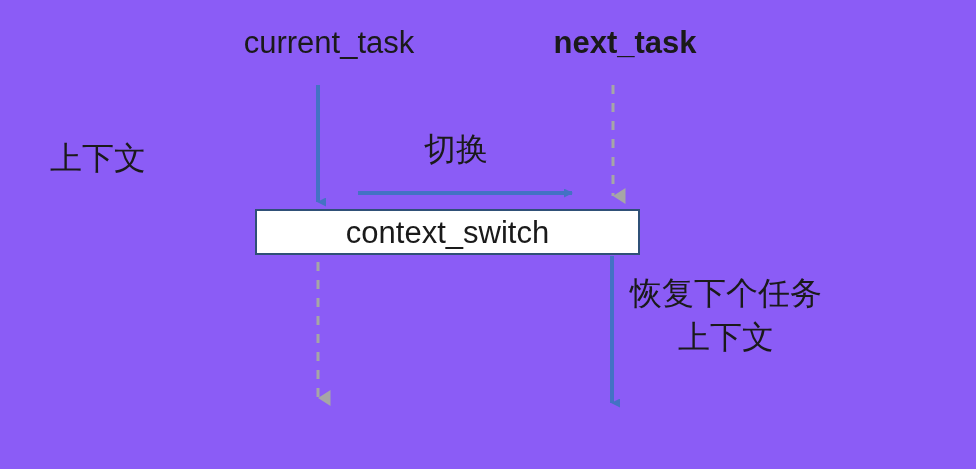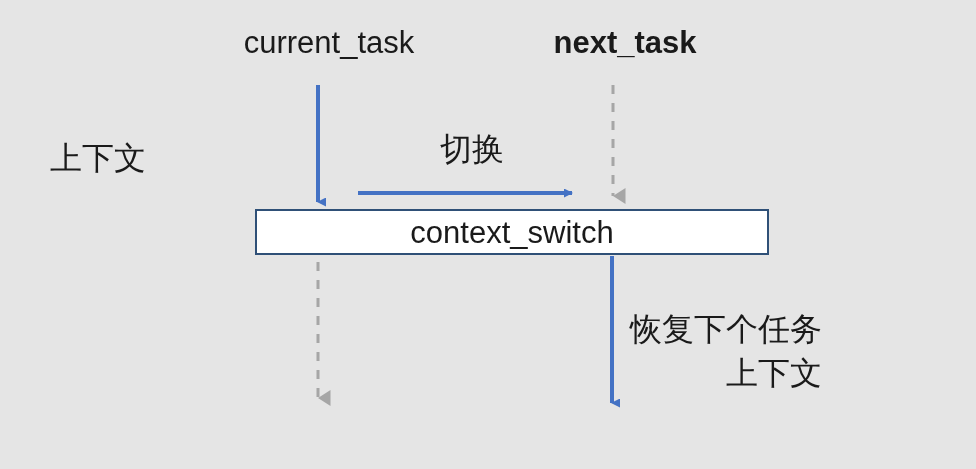--- a/index.html
+++ b/index.html
@@ -4,21 +4,21 @@
 <style>
   html, body {
     margin: 0;
     padding: 0;
     background: #ffffff;
   }
   #canvas {
     position: relative;
     width: 976px;
     height: 469px;
-    background: #e5e5e5;
+    background: #8b5cf6;
     overflow: hidden;
     font-family: "Liberation Sans", "DejaVu Sans", sans-serif;
   }
   .lifeline-label {
     position: absolute;
     font-size: 31px;
     color: #1a1a1a;
     white-space: nowrap;
     text-align: center;
     line-height: 1;
@@ -42,38 +42,36 @@
     white-space: nowrap;
   }
   #note-save {
     left: 50px;
     top: 136px;
     text-align: left;
   }
   #note-restore {
     left: 630px;
     top: 271px;
-    text-align: right;
-    margin-top: 36px;
+    text-align: center;
   }
   #label-switch {
     position: absolute;
     left: 424px;
     top: 133px;
     font-size: 32px;
     color: #1a1a1a;
     line-height: 1;
     white-space: nowrap;
-    margin-left: 16px;
   }
   #activation-box {
     position: absolute;
     left: 255px;
     top: 209px;
-    width: 514px;
+    width: 385px;
     height: 46px;
     box-sizing: border-box;
     border: 2px solid #2f5077;
     background: #ffffff;
     display: flex;
     align-items: center;
     justify-content: center;
   }
   #activation-box-label {
     font-size: 31px;

